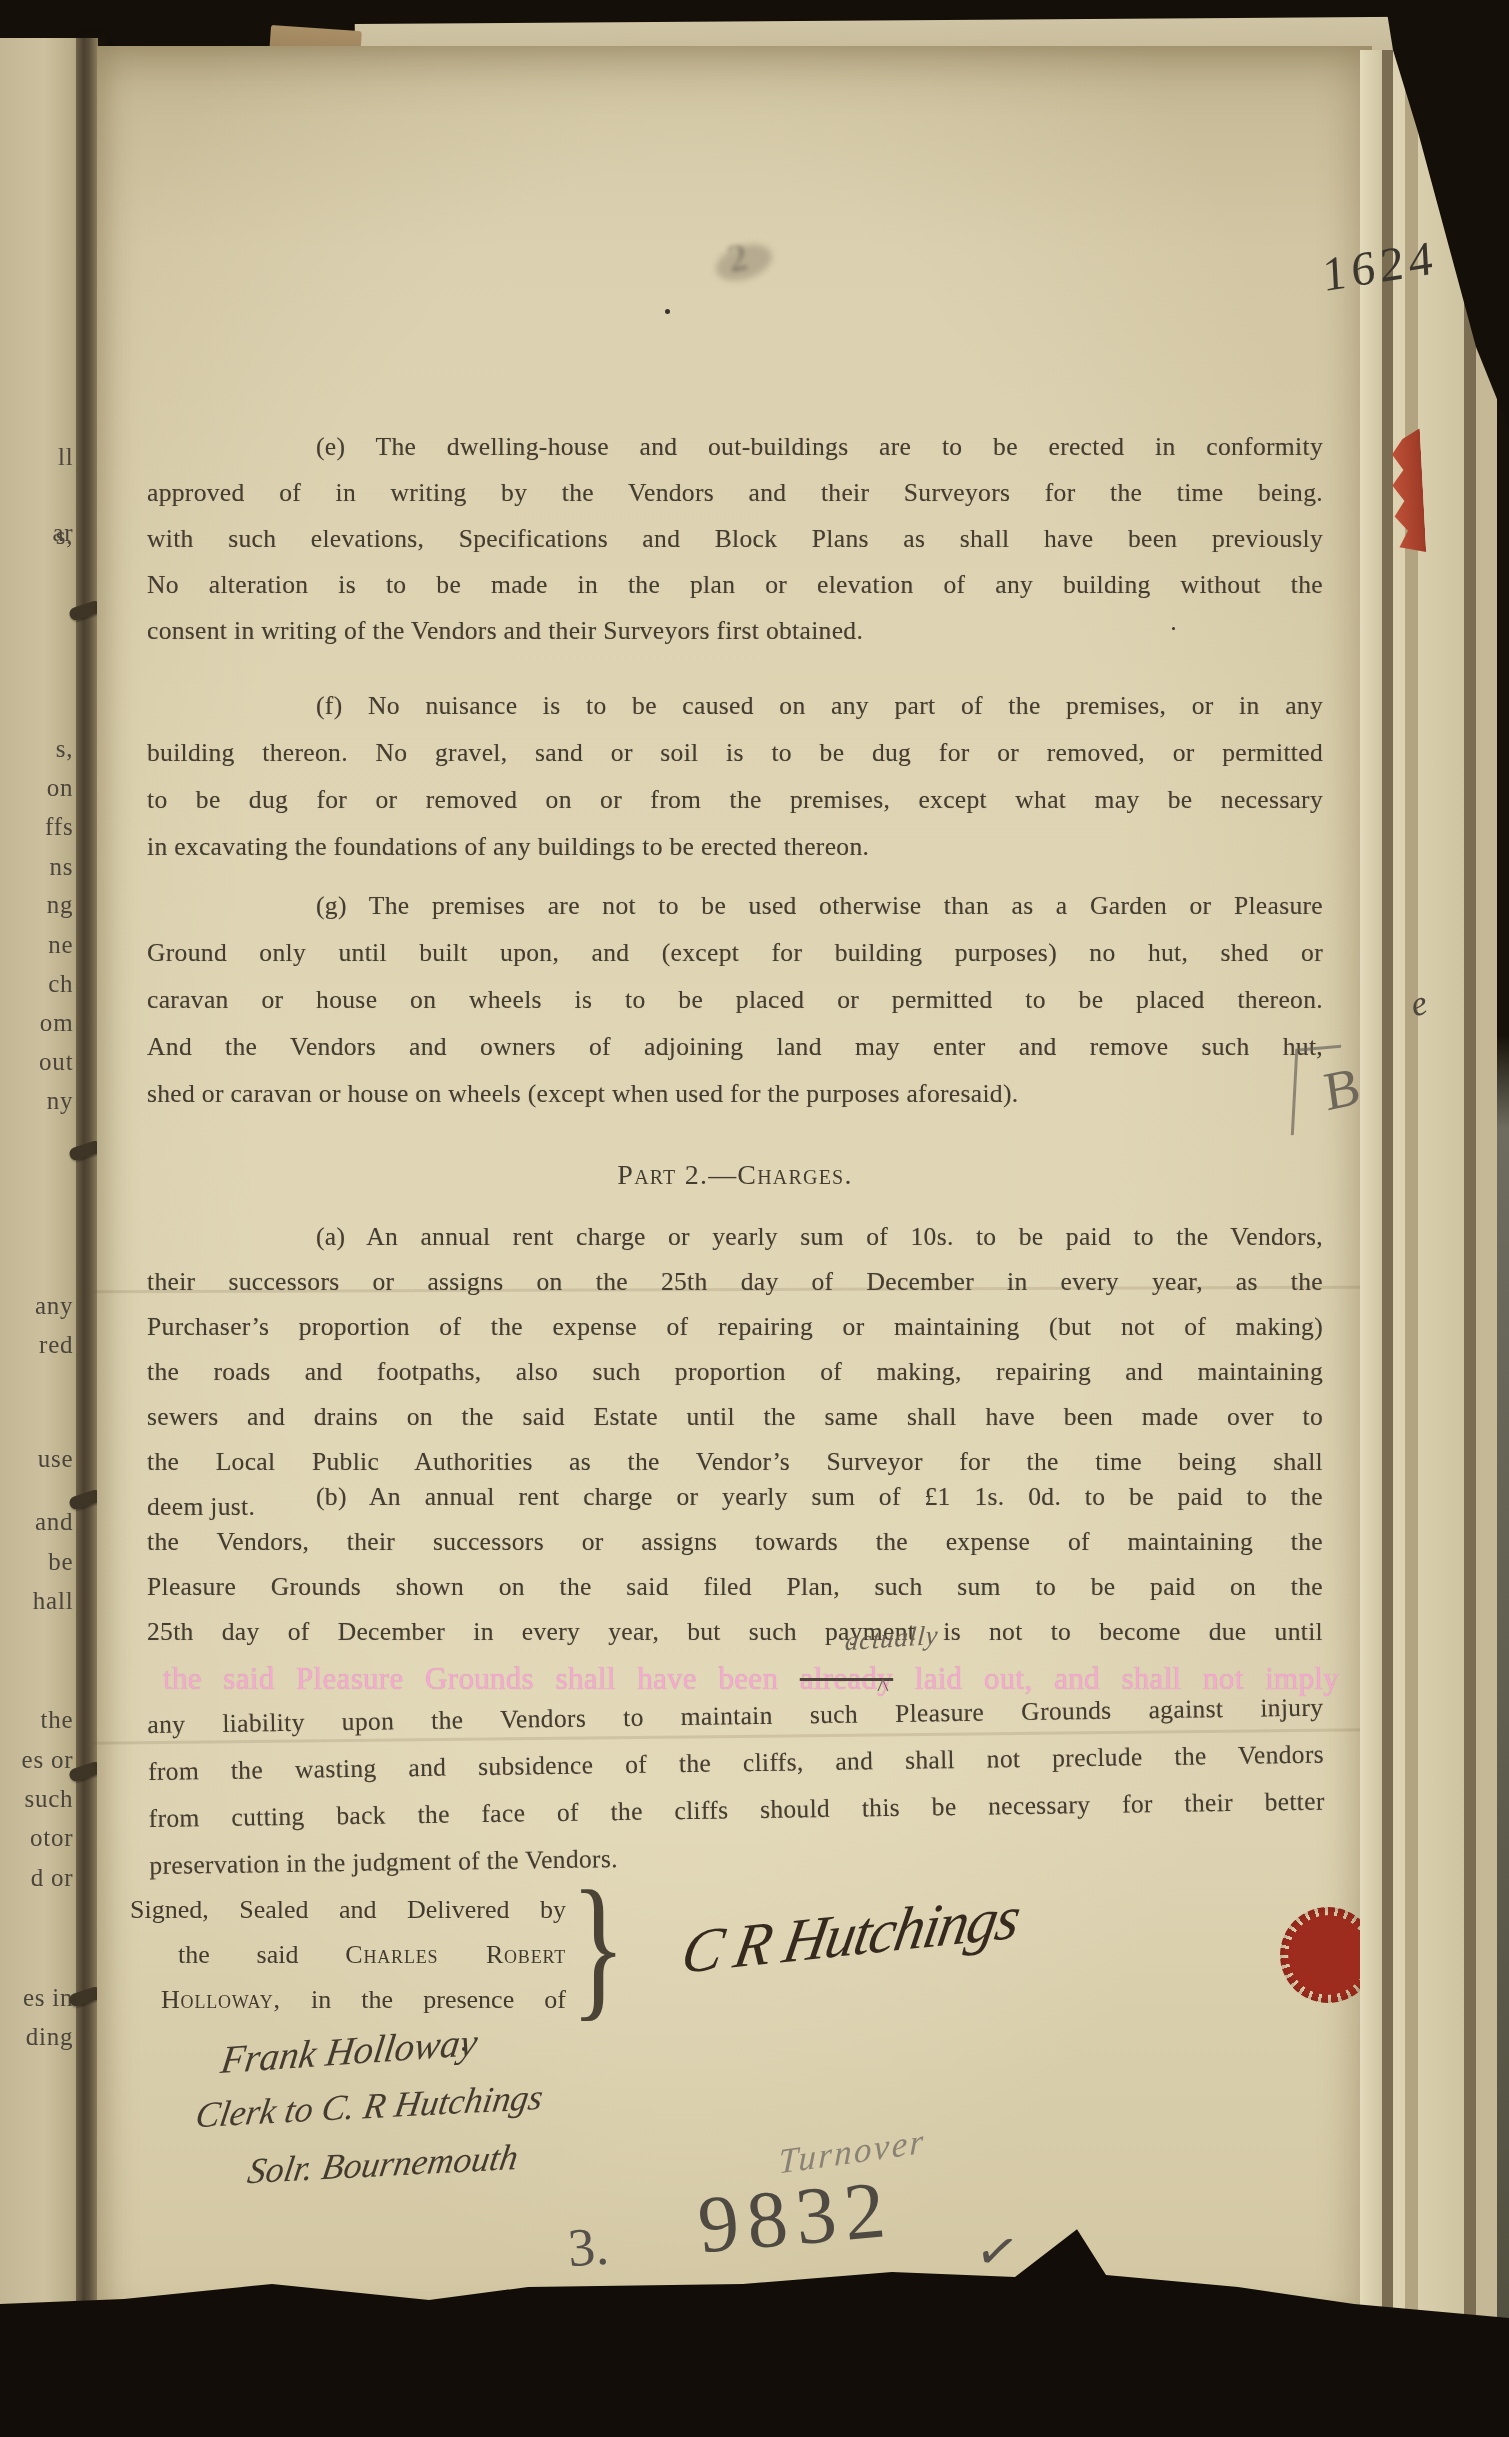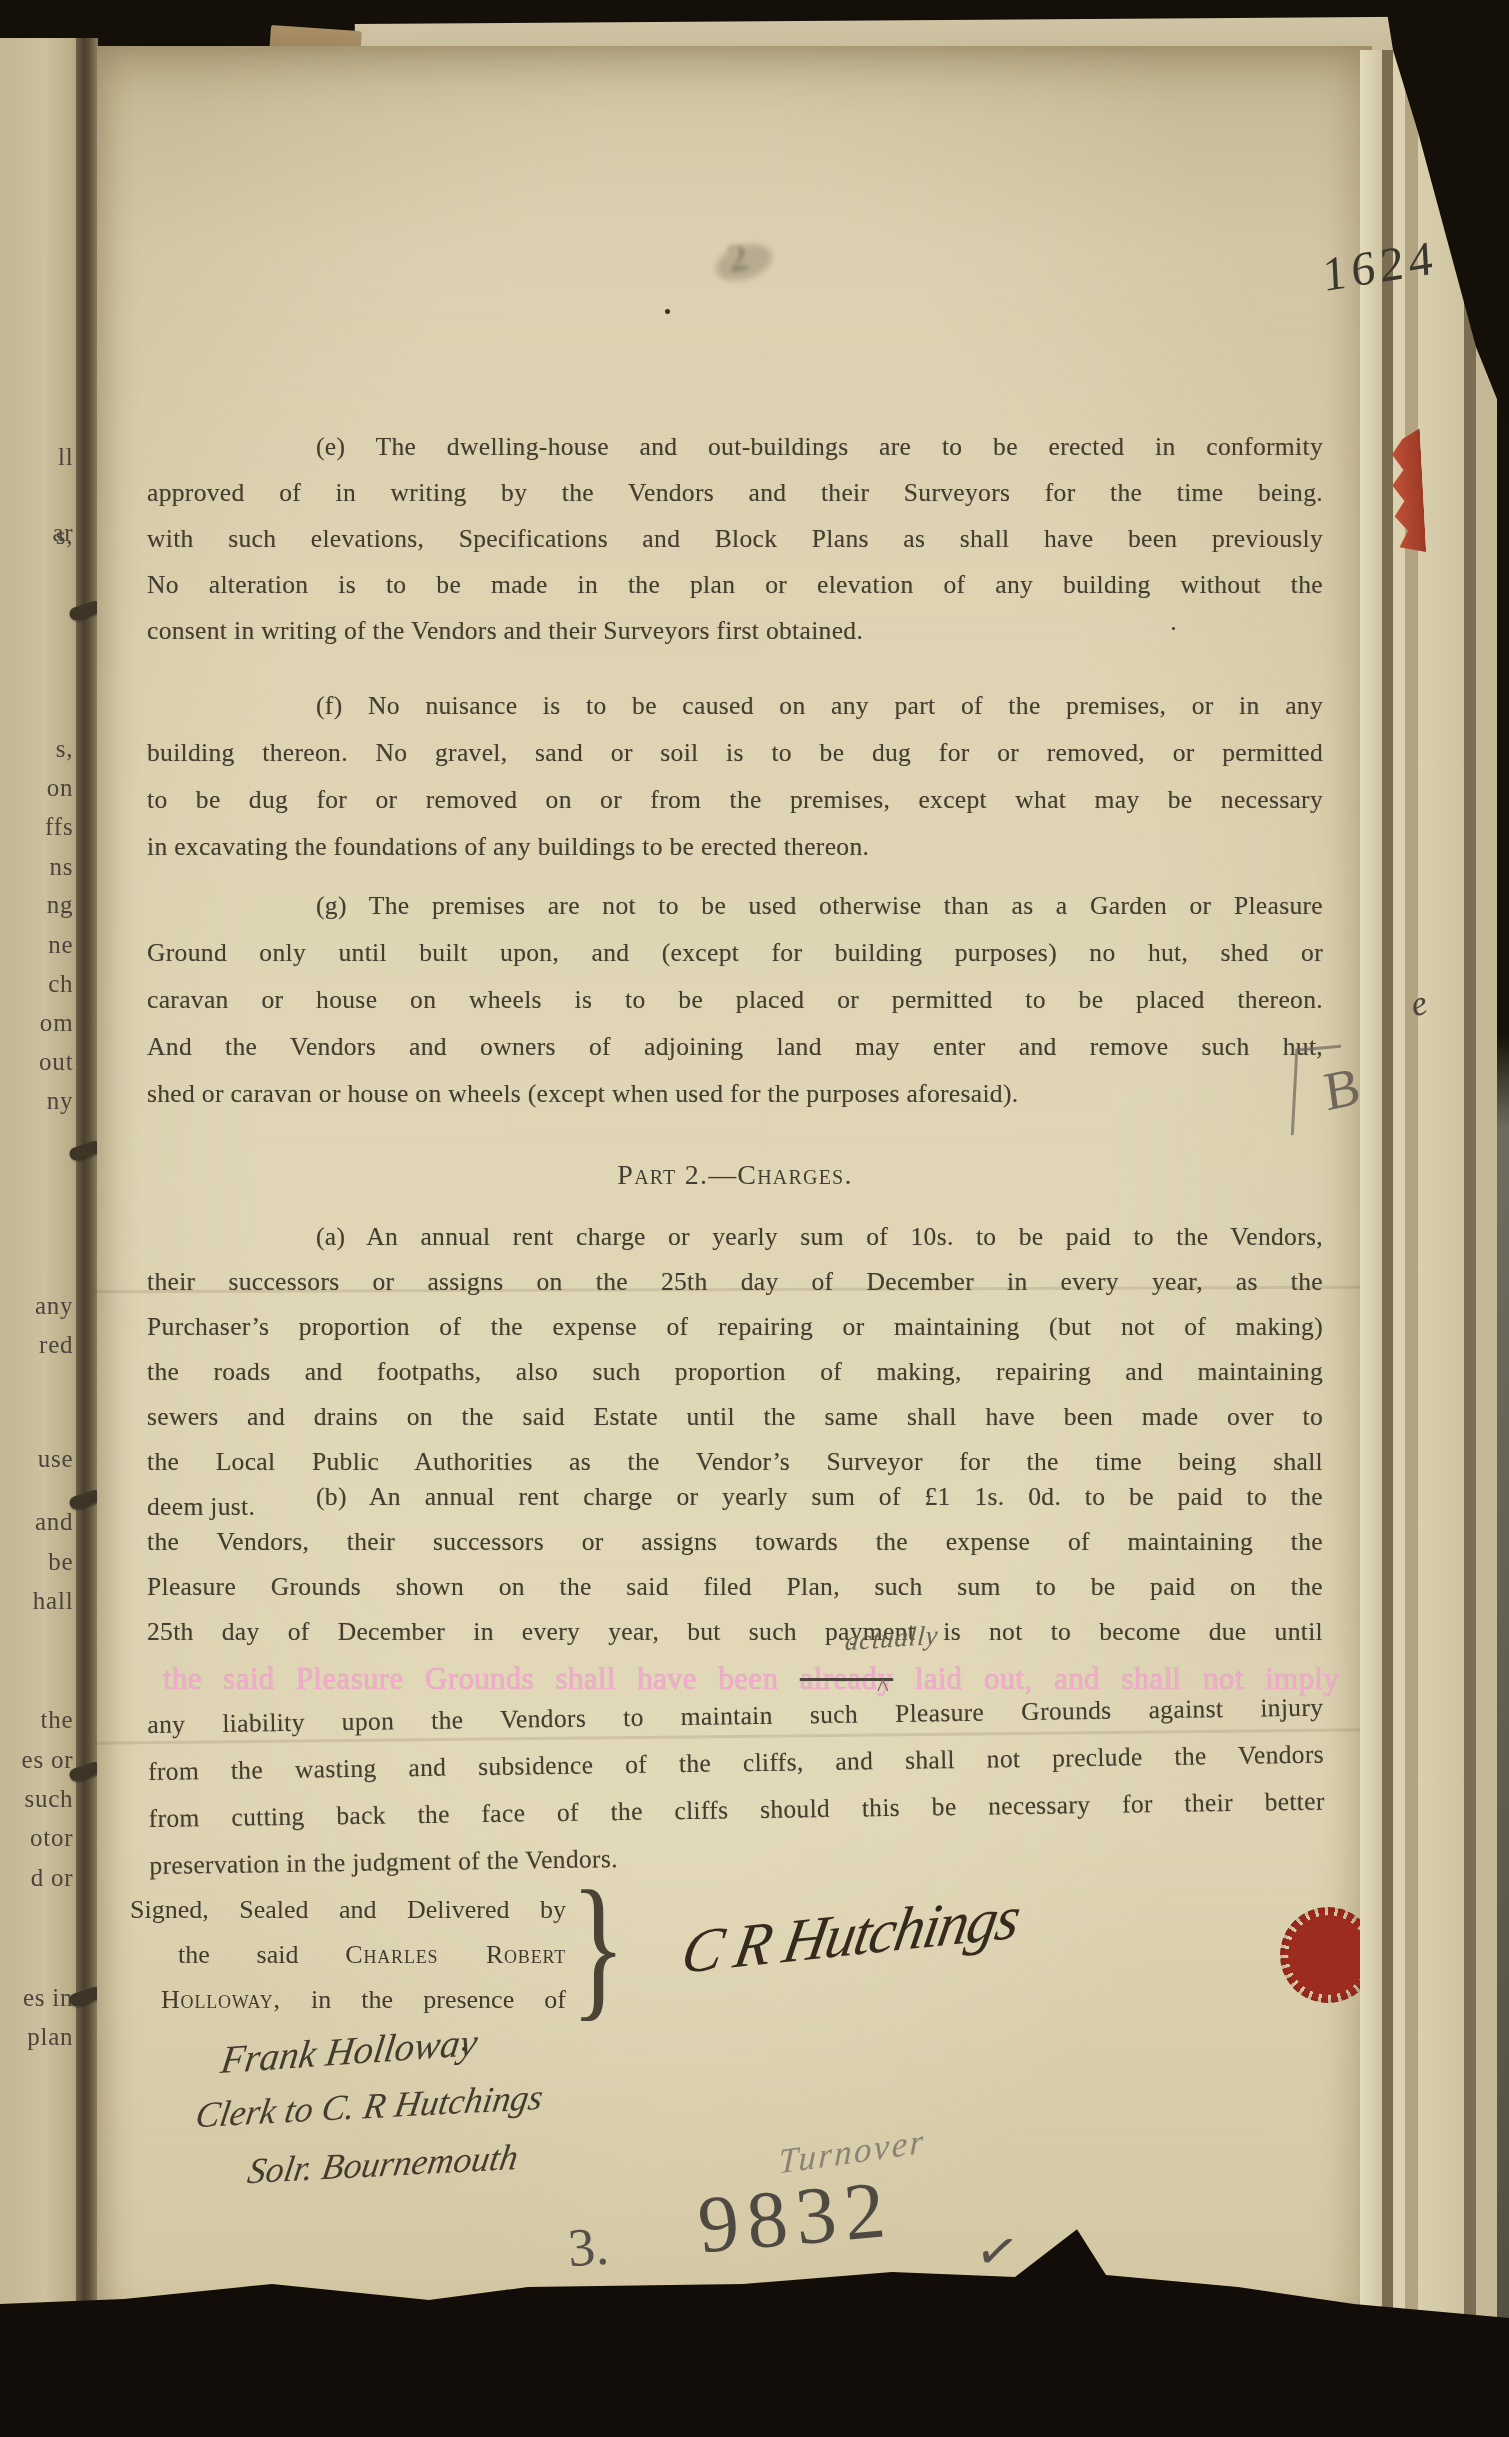--- a/index.html
+++ b/index.html
@@ -147,21 +147,21 @@
       <div class="frag" style="top: 1408px;">use</div>
       <div class="frag" style="top: 1471px;">and</div>
       <div class="frag" style="top: 1511px;">be</div>
       <div class="frag" style="top: 1550px;">hall</div>
       <div class="frag" style="top: 1669px;">the</div>
       <div class="frag" style="top: 1709px;">es or</div>
       <div class="frag" style="top: 1748px;">such</div>
       <div class="frag" style="top: 1787px;">otor</div>
       <div class="frag" style="top: 1827px;">d or</div>
       <div class="frag" style="top: 1947px;">es in</div>
-      <div class="frag" style="top: 1986px;">plan</div>
+      <div class="frag" style="top: 1986px;">ding</div>
     </div>
 
   <div class="binding">
     <div class="knot" style="top:566px"></div>
     <div class="knot" style="top:1106px"></div>
     <div class="knot" style="top:1455px"></div>
     <div class="knot" style="top:1727px"></div>
     <div class="knot" style="top:1952px"></div>
   </div>
 

